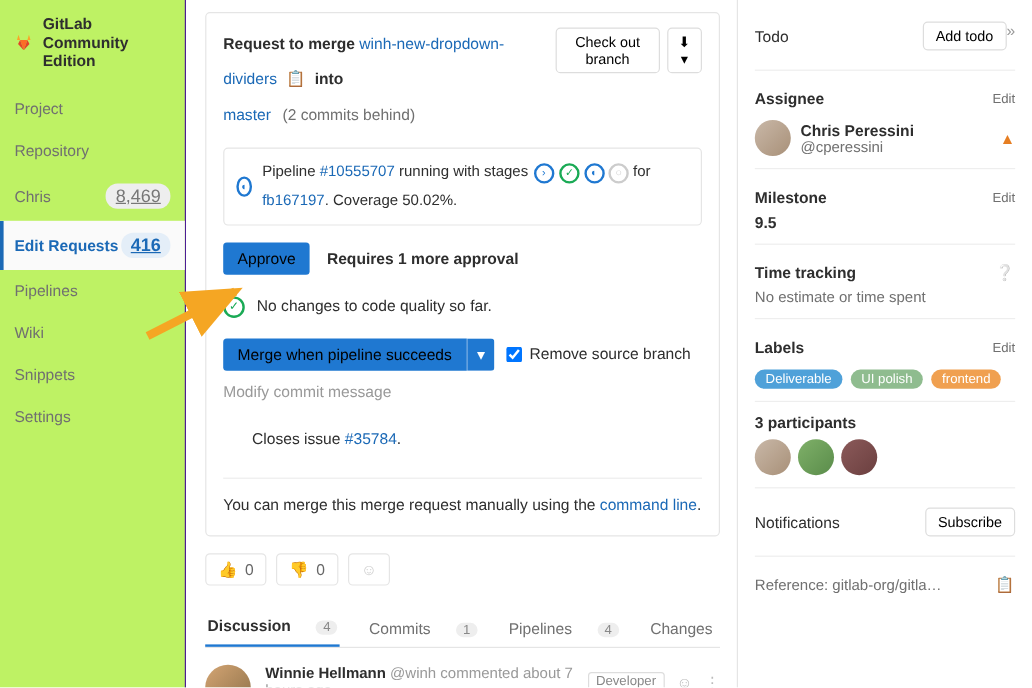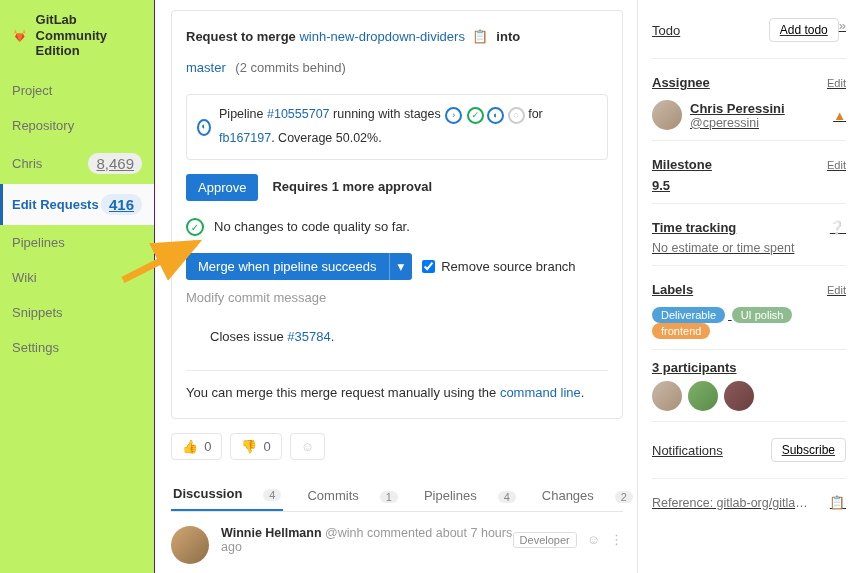--- a/index.html
+++ b/index.html
@@ -15,21 +15,21 @@
 .nav-item { display: flex; align-items: center; justify-content: space-between; padding: 10px 12px; color: #707070; cursor: pointer; font-size: 13px; }
 .nav-item.active { color: #1b69b6; font-weight: 600; background: #fafafa; box-shadow: inset 3px 0 0 #1b69b6; }
 .badge { background: #eee; color: #777; border-radius: 10px; font-size: 15px; padding: 2px 8px; text-decoration: underline; }
 .nav-item.active .badge { background: #e4eef8; color: #1b69b6; }
 
 
 .main { flex: 1; padding: 10px 14px 0 16px; overflow: hidden; min-width: 0; }
 .mr-box { border: 1px solid #e5e5e5; border-radius: 4px; padding: 12px 14px; line-height: 1.9; }
 .btn { display: inline-block; border: 1px solid #ddd; border-radius: 4px; padding: 4px 10px; background: #fff; font-size: 12px; cursor: pointer; }
 .btn.icon-only { padding: 4px 7px; }
-.btn-blue { background: #1f78d1; color: #ffffff; border: none; padding: 6px 12px; border-radius: 3px; font-size: 13px; font-weight: 500; }
+.btn-blue { background: #1f78d1; color: #000000; border: none; padding: 6px 12px; border-radius: 3px; font-size: 13px; font-weight: 500; }
 .btn-grp { display: inline-flex; }
 .btn-grp .btn-blue:first-child { border-radius: 3px 0 0 3px; }
 .btn-grp .dd { background:#1f78d1; color:#fff; border:none; border-left:1px solid rgba(255,255,255,.3); padding: 6px 8px; border-radius: 0 3px 3px 0; }
 .muted { color: #707070; }
 .status-row { display: flex; align-items: center; gap: 8px; border: 1px solid #e5e5e5; border-radius: 4px; padding: 8px 10px; margin-top: 14px; font-size: 12.5px; }
 .stage-ico { width: 17px; height: 17px; border-radius: 50%; border: 2px solid #1f78d1; display:inline-flex; align-items:center; justify-content:center; font-size:9px; color:#1f78d1; }
 .stage-ico.ok { border-color: #1aaa55; color:#1aaa55; }
 .stage-ico.grey { border-color:#ccc; color:#ccc; }
 .approval-row { display:flex; align-items:center; gap:14px; margin-top: 14px; }
 .quality-row, .closes-row { margin-top: 14px; display:flex; align-items:center; gap:10px; font-size: 13px; }
@@ -49,21 +49,21 @@
 .avatar { width: 38px; height: 38px; border-radius: 50%; background: linear-gradient(135deg,#d4a574,#8b6f47); flex-shrink:0; }
 .note-body { flex:1; }
 .note-head { display:flex; align-items:center; justify-content:space-between; }
 .note-head .meta { font-size:12.5px; }
 .note-head .author { font-weight:600; color:#2e2e2e; }
 .note-head .handle { color:#999; }
 .role-tag { border:1px solid #ddd; border-radius:3px; padding:1px 6px; font-size:11px; color:#888; }
 .note-actions { display:flex; align-items:center; gap:10px; color:#bbb; }
 
 
-.rsb { width: 223px; border-left: 1px solid #e5e5e5; padding: 12px 14px; flex-shrink:0; font-size:13px; overflow:hidden;text-decoration:underline;}
+.rsb { width: 246px; border-left: 1px solid #e5e5e5; padding: 12px 14px; flex-shrink:0; font-size:13px; overflow:hidden;}
 .rsb-row { display:flex; justify-content:space-between; align-items:center; padding: 6px 0; }
 .rsb-sec { border-top:1px solid #eee; margin-top:10px; padding-top:10px; }
 .rsb .lbl { font-weight:600; }
 .rsb .val { color:#707070; font-size:12.5px; }
 .edit-link { color:#707070; font-size:11px; cursor:pointer; }
 .sm-avatar { width:30px;height:30px;border-radius:50%; background: linear-gradient(135deg,#c9b8a8,#a89078); display:inline-block; }
 .label-pill { display:inline-block; border-radius:11px; padding:2px 9px; font-size:11px; color:#fff; margin-right:3px; }
 .warn { color:#e67e22; }
 .rsb .right-actions { display:flex; align-items:flex-start; gap:0;}
 .copy-ico { color:#aaa; cursor:pointer; }
@@ -115,20 +115,24 @@
   </aside>
 
   <main class="main">
     <div class="mr-box">
       <div style="display:flex; justify-content:space-between; align-items:flex-start; gap:18px;">
         <div style="line-height:2.2;">
           <b>Request to merge</b>
           <a>winh-new-dropdown-dividers</a>
           <span style="color:#bbb;margin:0 4px;">📋</span>
           <b>into</b>
+        </div>
+        <div style="display:flex; gap:6px;">
+          <button class="btn">Check out branch</button>
+          <button class="btn icon-only">⬇ ▾</button>
         </div>
       </div>
       <div style="margin-top:4px;">
         <a>master</a>
         <span class="muted" style="margin-left:6px;">(2 commits behind)</span>
       </div>
 
       <div class="status-row">
         <span class="stage-ico">◐</span>
         <span>

